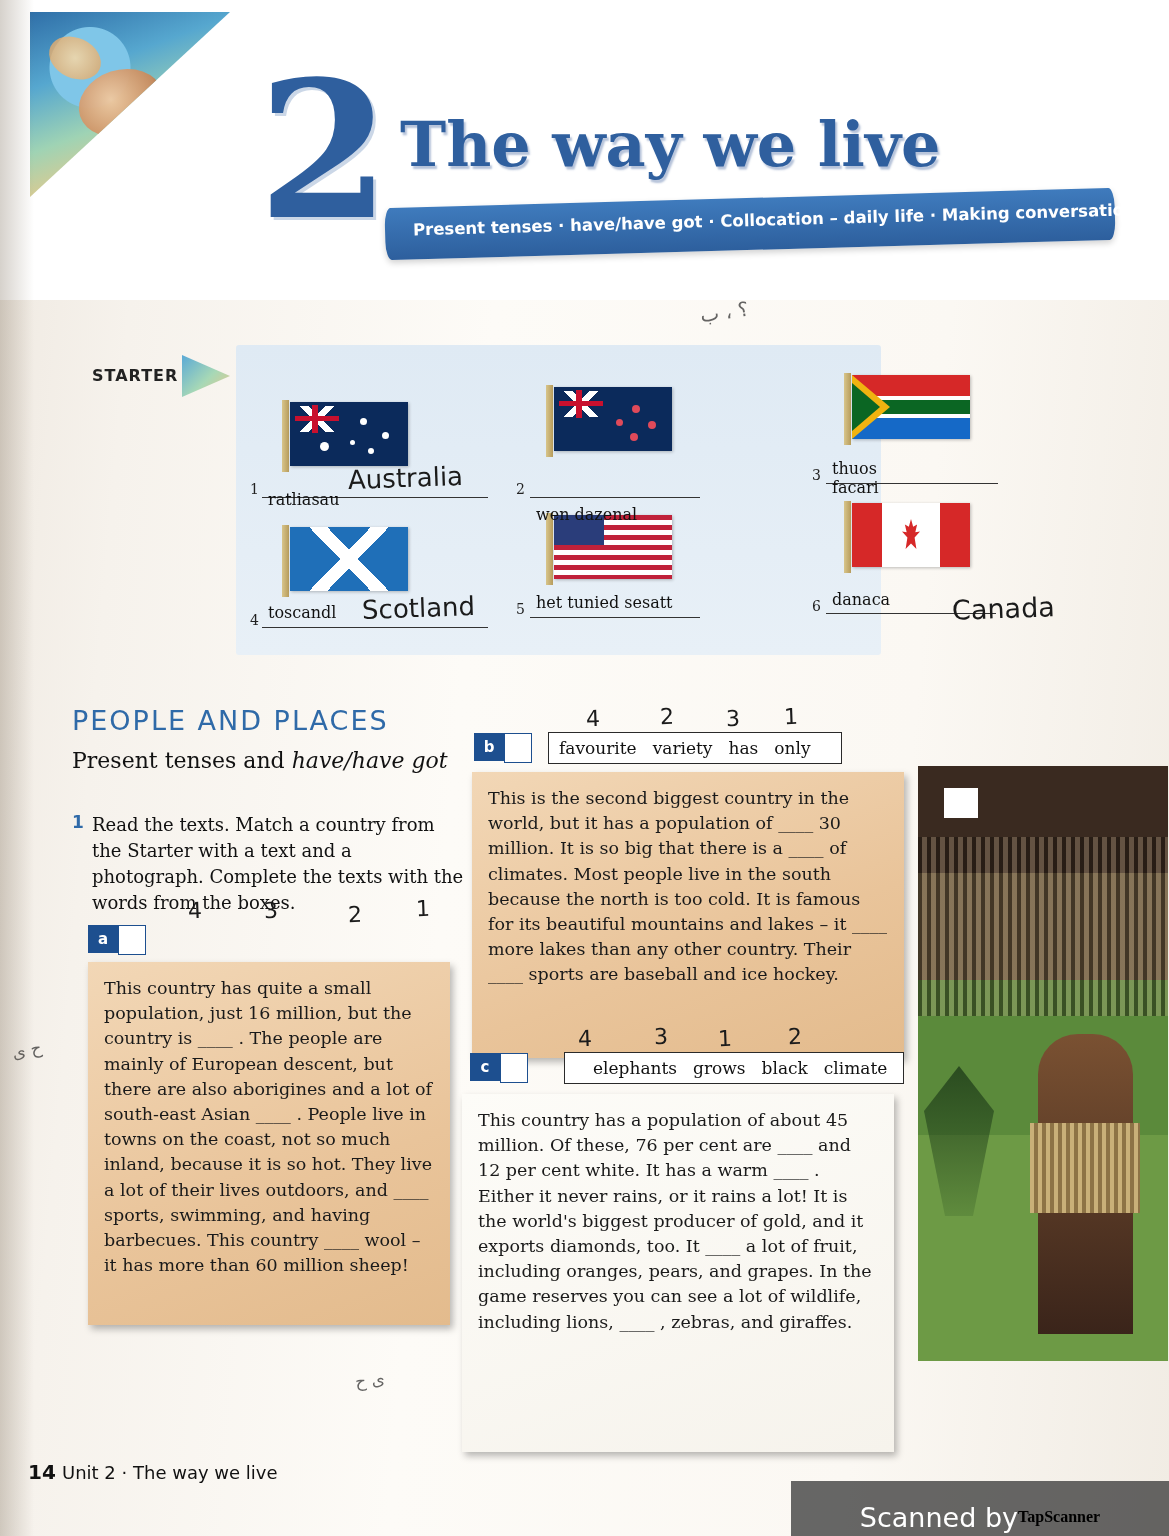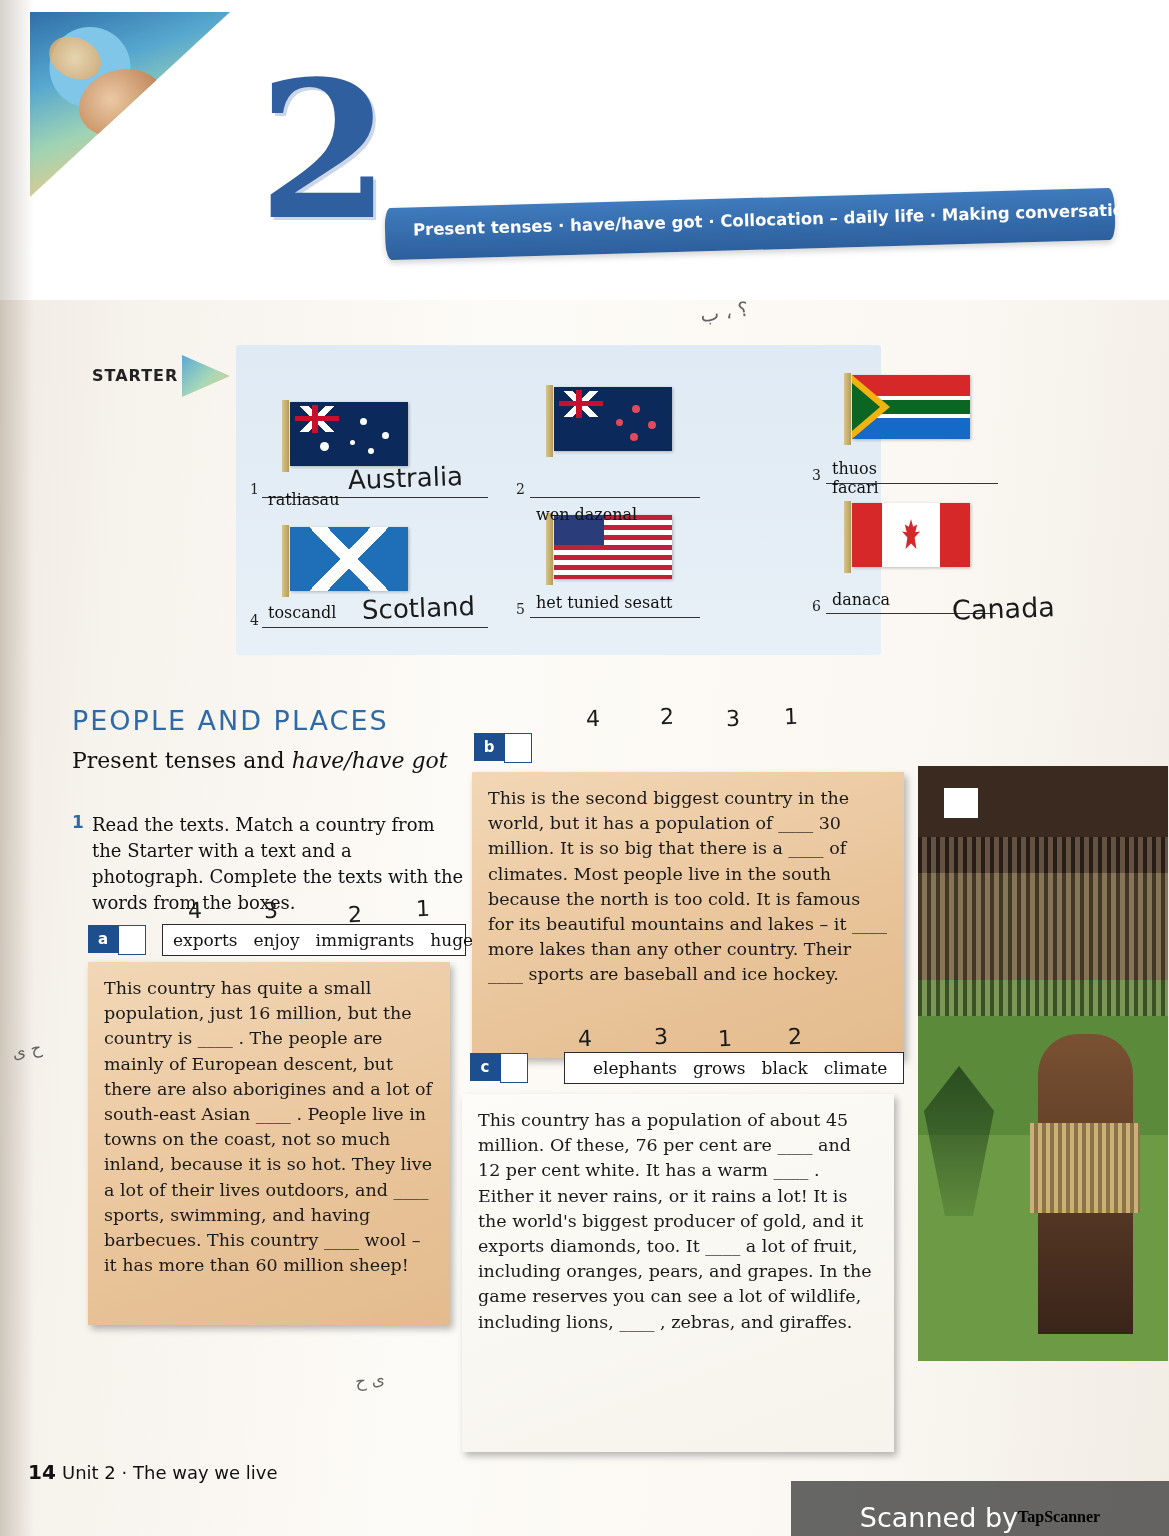--- a/index.html
+++ b/index.html
@@ -202,20 +202,21 @@
 <body>
 
 <div class="page">
 
   <div class="header">
     <div class="corner-photo">
       <div class="blob"></div>
         <div class="blob2"></div>
     </div>
     <div class="unit-num">2</div>
+    <div class="unit-title">The way we live</div>
     <div class="sub-band">
       <div class="txt">Present tenses  ·  have/have got  ·  Collocation – daily life  ·  Making conversation</div>
     </div>
   </div>
 
   <div class="starter-label">STARTER</div>
   <div class="starter-tri"></div>
 
   <div class="starter-box">
 
@@ -310,34 +311,34 @@
 
   <div class="sec-title">PEOPLE AND PLACES</div>
   <div class="sec-sub">
     <span>Present tenses and </span><i>have/have got</i>
   </div>
   <div class="ex-num">1</div>
   <div class="ex-text">Read the texts. Match a country from the Starter with a text and a photograph. Complete the texts with the words from the boxes.</div>
 
   <div class="tag" style="left:88px;top:925px;">a</div>
   <div class="tagbox" style="left:118px;top:925px;"></div>
-  <div class="wordbox" style="left:162px;top:924px;width:282px;">
-    <span>exports</span>
-    <span>enjoy</span>
-    <span>immigrants</span>
-    <span>huge</span>
-  </div>
   <div class="hand" style="left:188px;top:898px;font-size:22px;">4</div>
   <div class="hand" style="left:264px;top:898px;font-size:22px;">3</div>
   <div class="hand" style="left:348px;top:902px;font-size:22px;">2</div>
   <div class="hand" style="left:416px;top:896px;font-size:22px;">1</div>
   <div class="card" style="left:88px;top:962px;width:330px;height:335px;">This country has quite a small population, just 16 million, but the country is ____ . The people are mainly of European descent, but there are also aborigines and a lot of south-east Asian ____ . People live in towns on the coast, not so much inland, because it is so hot. They live a lot of their lives outdoors, and ____ sports, swimming, and having barbecues. This country ____ wool – it has more than 60 million sheep!</div>
 
   <div class="tag" style="left:474px;top:733px;">b</div>
   <div class="tagbox" style="left:504px;top:733px;"></div>
+  <div class="wordbox" style="left:548px;top:732px;width:272px;">
+    <span>favourite</span>
+    <span>variety</span>
+    <span>has</span>
+    <span>only</span>
+  </div>
   <div class="hand" style="left:586px;top:706px;font-size:22px;">4</div>
   <div class="hand" style="left:660px;top:704px;font-size:22px;">2</div>
   <div class="hand" style="left:726px;top:706px;font-size:22px;">3</div>
   <div class="hand" style="left:784px;top:704px;font-size:22px;">1</div>
   <div class="card" style="left:472px;top:772px;width:400px;height:258px;">This is the second biggest country in the world, but it has a population of ____ 30 million. It is so big that there is a ____ of climates. Most people live in the south because the north is too cold. It is famous for its beautiful mountains and lakes – it ____ more lakes than any other country. Their ____ sports are baseball and ice hockey.</div>
 
   <div class="tag" style="left:470px;top:1053px;">c</div>
   <div class="tagbox" style="left:500px;top:1053px;"></div>
   <div class="wordbox" style="left:564px;top:1052px;width:300px;padding-left:28px;">
     <span>elephants</span>

